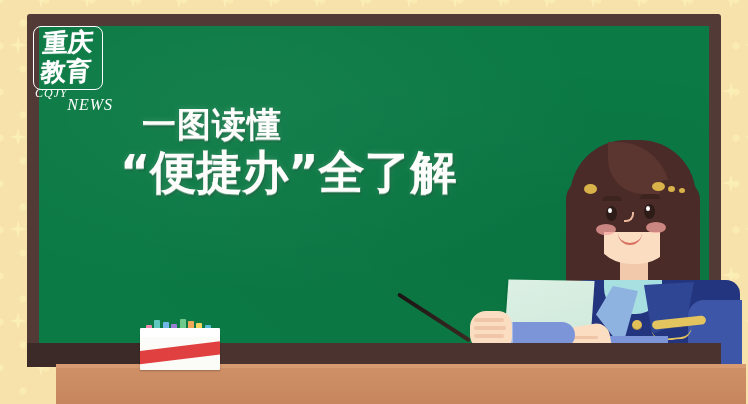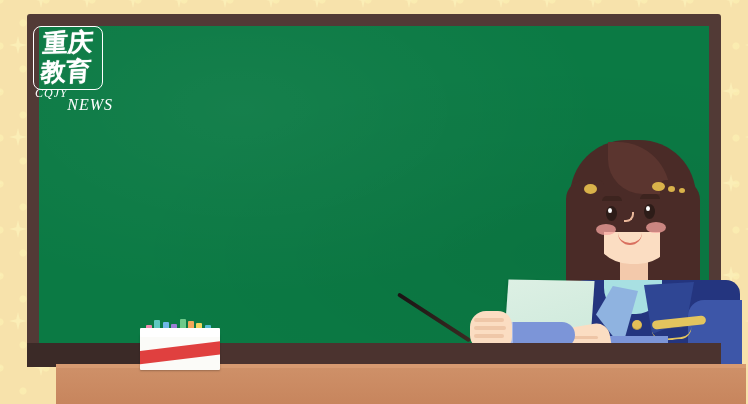--- a/index.html
+++ b/index.html
@@ -434,20 +434,22 @@
   <div class="logo">
     <div class="logo-box"></div>
     <div class="logo-cal">重庆教育</div>
     <div class="logo-en">
       <span class="l1">CQJY</span>
       <span class="l2">NEWS</span>
     </div>
   </div>
 
   <div class="headline">
+    <div class="hl hl-1">一图读懂</div>
+    <div class="hl hl-3">“便捷办”全了解</div>
   </div>
 
   <div class="teacher">
     <div class="t-hair-back"></div>
     <div class="t-neck"></div>
     <div class="t-face"></div>
     <div class="t-ear"></div>
     <div class="t-earring"></div>
     <div class="t-hair-front"></div>
     <div class="t-hair-part"></div>

